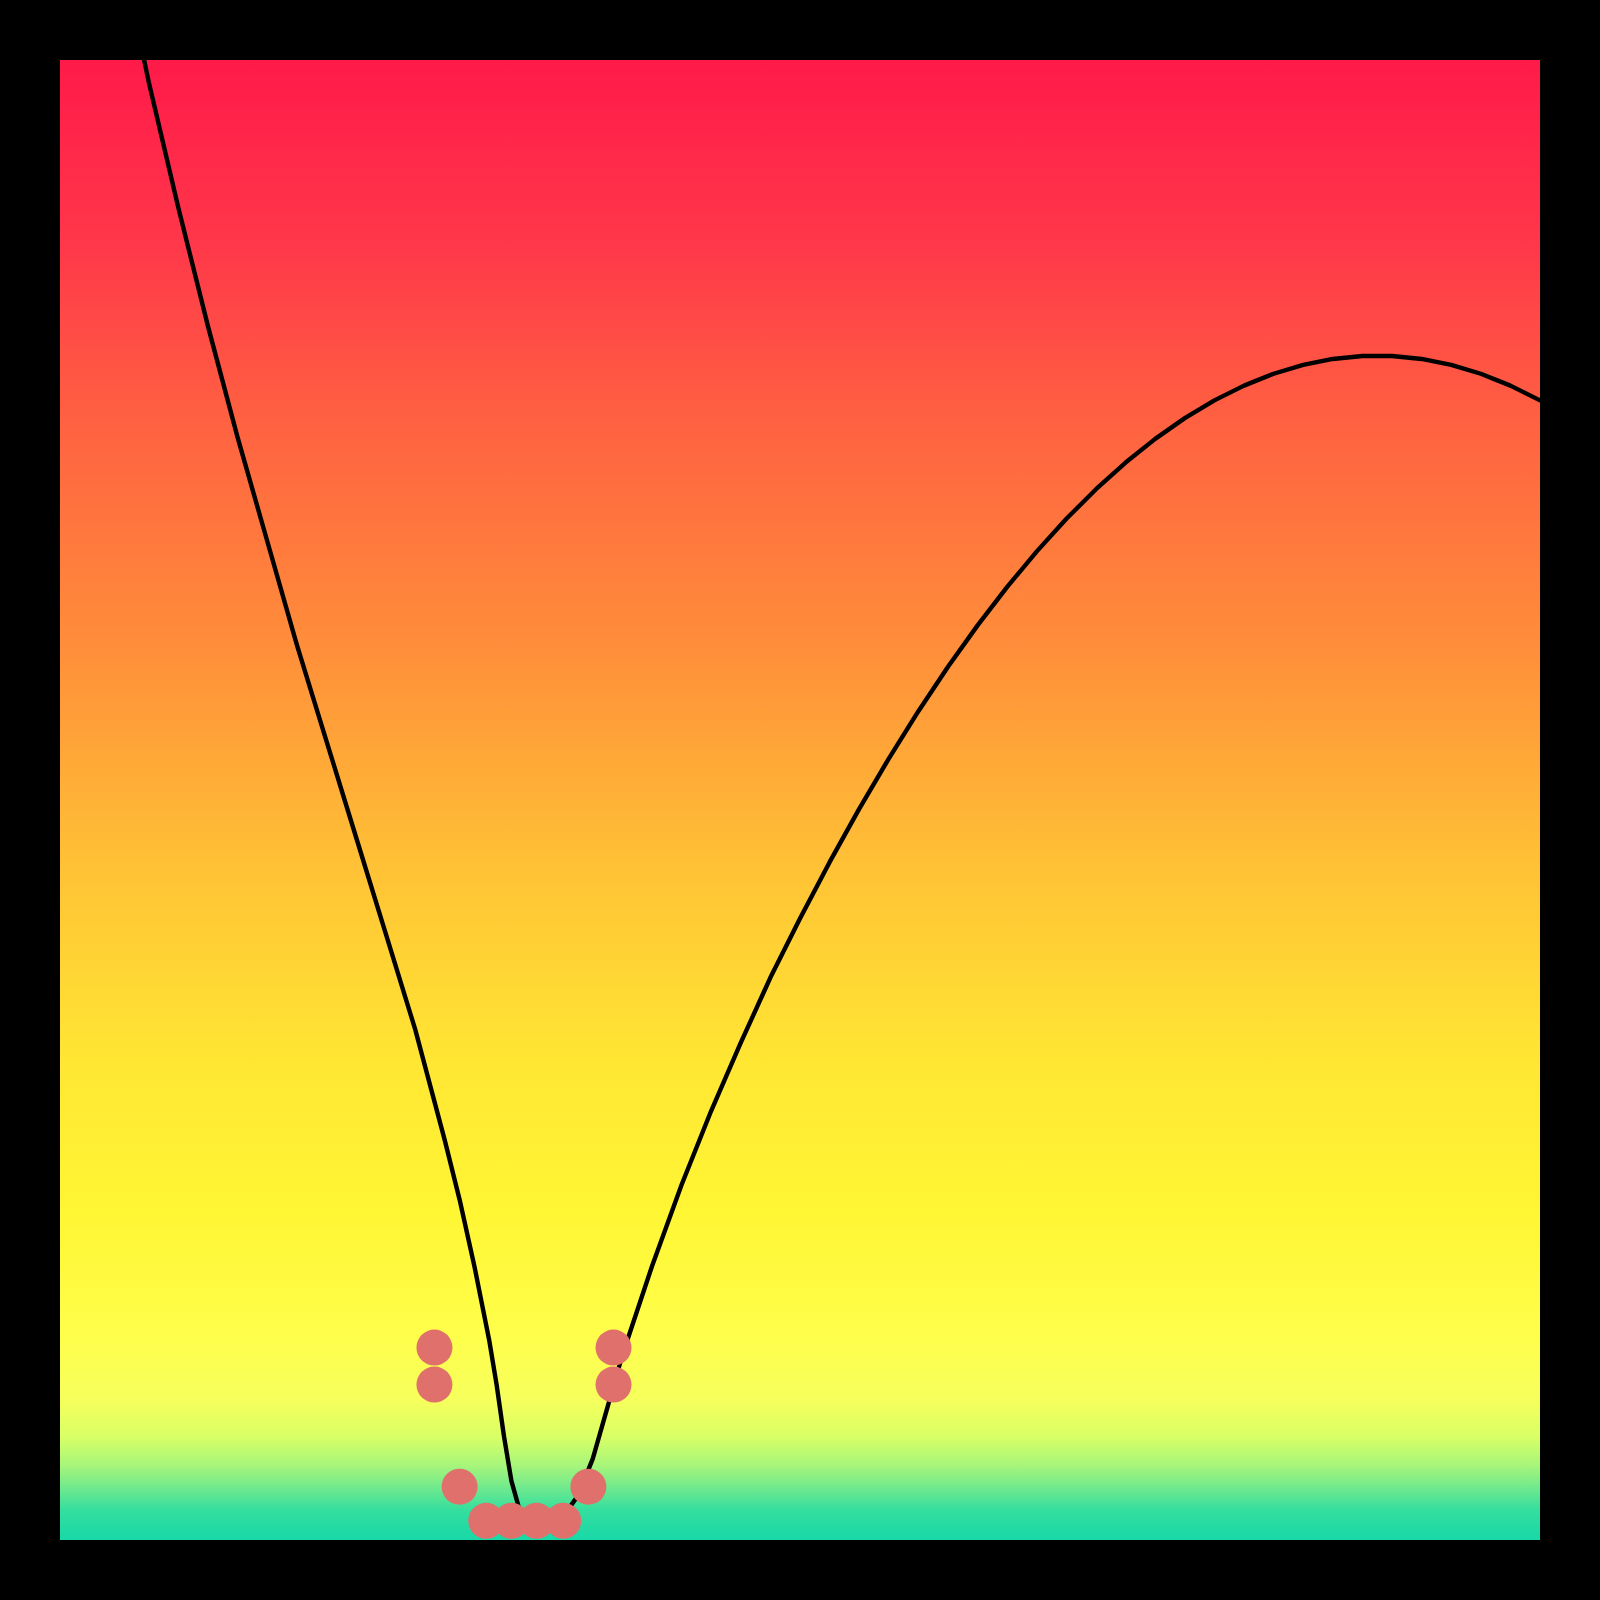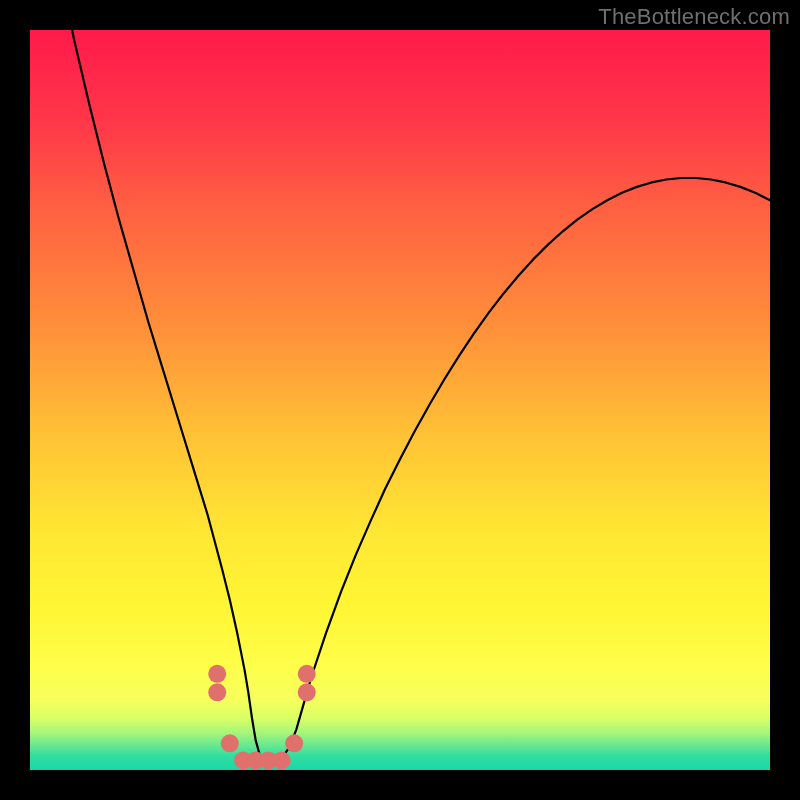--- a/index.html
+++ b/index.html
@@ -82,14 +82,13 @@
           <circle cx="213.12" cy="730.38" r="9" fill="#e0706c"></circle>
           <circle cx="225.70" cy="730.38" r="9" fill="#e0706c"></circle>
           <circle cx="238.28" cy="730.38" r="9" fill="#e0706c"></circle>
           <circle cx="251.60" cy="730.38" r="9" fill="#e0706c"></circle>
           <circle cx="264.18" cy="713.36" r="9" fill="#e0706c"></circle>
           <circle cx="276.76" cy="662.30" r="9" fill="#e0706c"></circle>
           <circle cx="276.76" cy="643.80" r="9" fill="#e0706c"></circle>
         </g>
     </svg>
   </div>
-  <div class="watermark">TheBottleneck.com</div>
 </div>
 
 </body></html>

